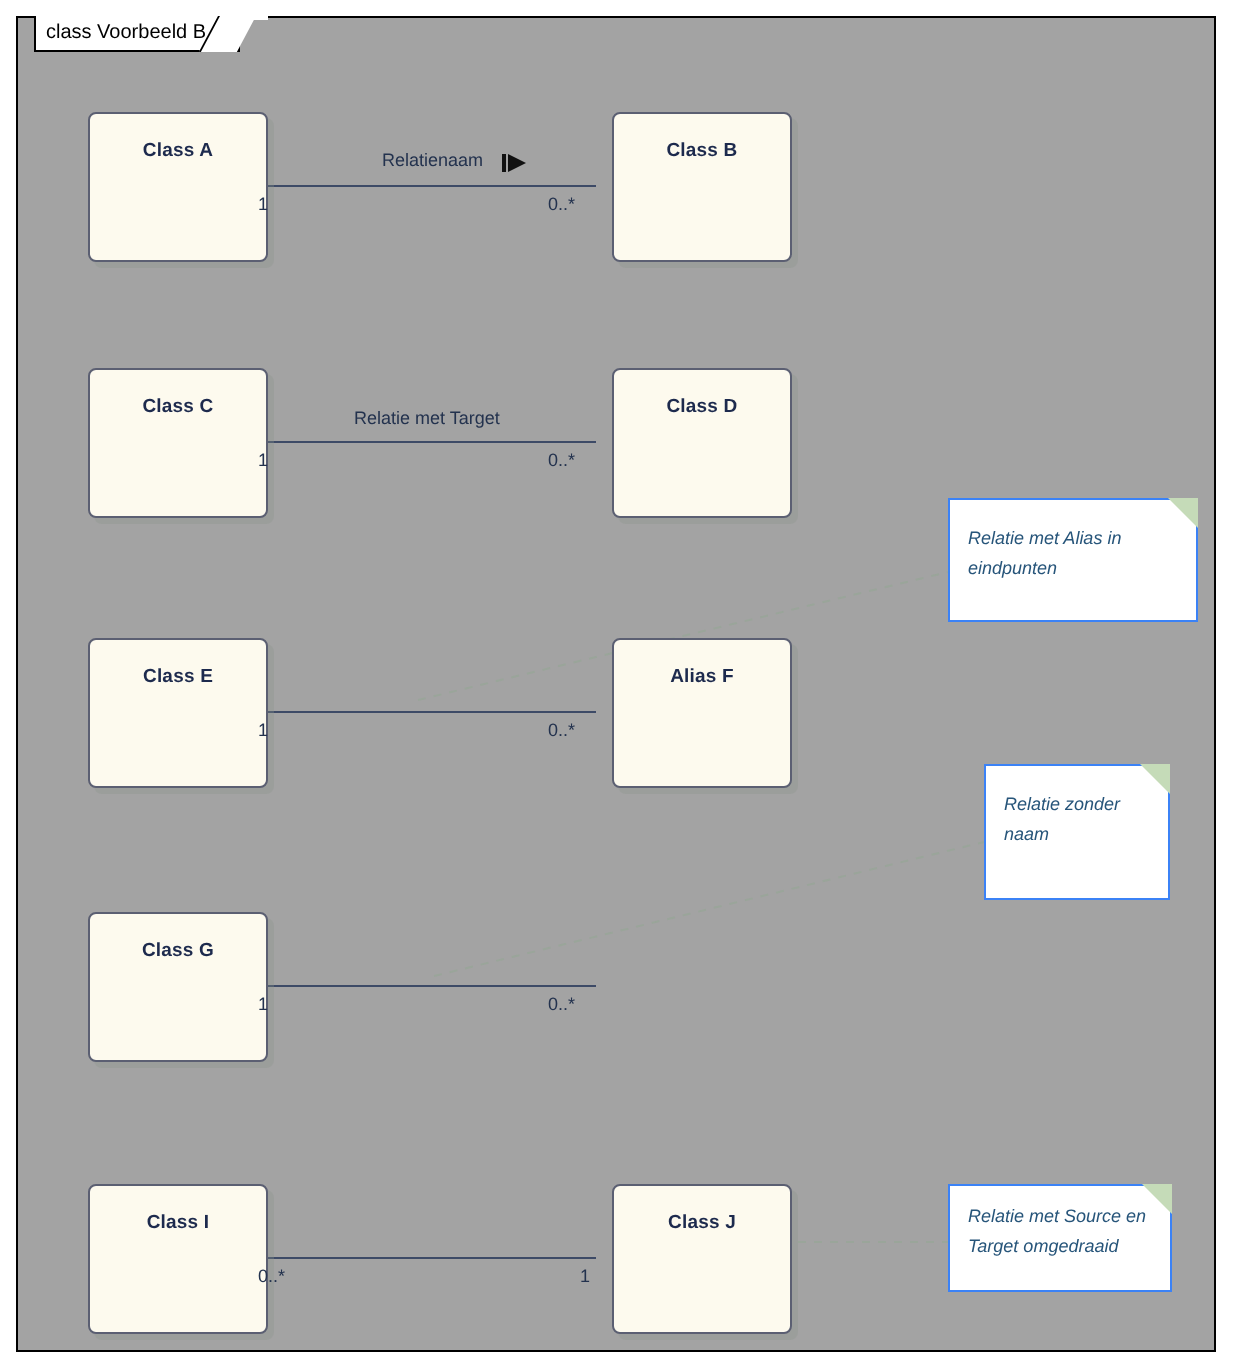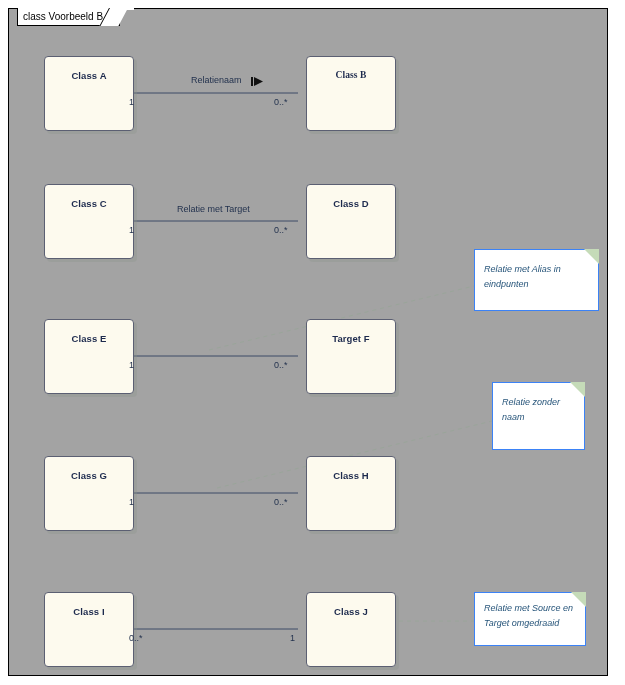--- a/index.html
+++ b/index.html
@@ -181,43 +181,40 @@
   </svg>
 
   <div id="tab-mask"></div>
   <div id="title-tab">
     <span id="title-tab-label">class Voorbeeld B</span>
   </div>
 
   <div class="class-box" style="left:35px; top:47px; width:90px; height:75px;">
     <div class="class-name">Class A</div>
   </div>
-  <div class="class-box" style="left:297px; top:47px; width:90px; height:75px;font-family:Liberation Serif, serif;">
+  <div class="class-box" style="left:297px; top:47px; width:90px; height:75px;">
     <div class="class-name">Class B</div>
   </div>
 
   <div class="class-box" style="left:35px; top:175px; width:90px; height:75px;">
     <div class="class-name">Class C</div>
   </div>
   <div class="class-box" style="left:297px; top:175px; width:90px; height:75px;">
     <div class="class-name">Class D</div>
   </div>
 
   <div class="class-box" style="left:35px; top:310px; width:90px; height:75px;padding-left:13px;">
     <div class="class-name">Class E</div>
   </div>
   <div class="class-box" style="left:297px; top:310px; width:90px; height:75px;">
-    <div class="class-name">Target F</div>
+    <div class="class-name">Alias F</div>
   </div>
 
   <div class="class-box" style="left:35px; top:447px; width:90px; height:75px;">
     <div class="class-name">Class G</div>
-  </div>
-  <div class="class-box" style="left:297px; top:447px; width:90px; height:75px;">
-    <div class="class-name">Class H</div>
   </div>
 
   <div class="class-box" style="left:35px; top:583px; width:90px; height:75px;">
     <div class="class-name">Class I</div>
   </div>
   <div class="class-box" style="left:297px; top:583px; width:90px; height:75px;">
     <div class="class-name">Class J</div>
   </div>
 
   <div class="rel-label" style="left:182px; top:66px;">Relatienaam</div>

